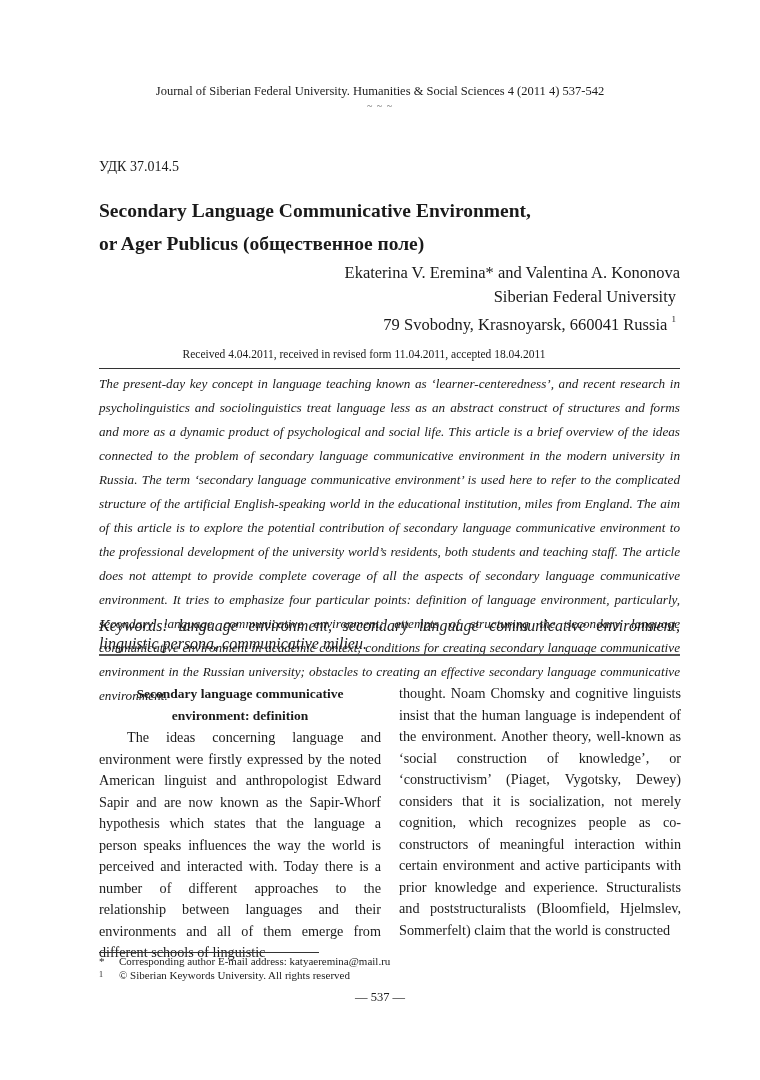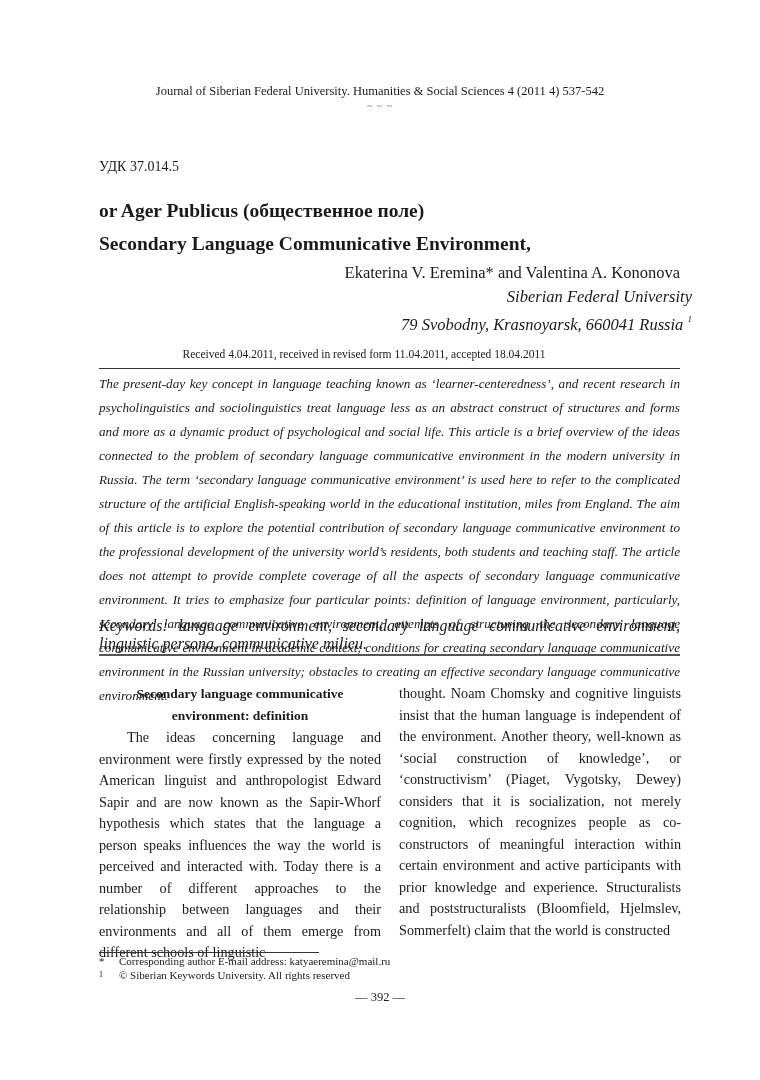--- a/index.html
+++ b/index.html
@@ -4,21 +4,21 @@
 <style>
   html, body { margin: 0; padding: 0; background: #ffffff; }
   body { width: 760px; height: 1080px; position: relative; overflow: hidden;
          font-family: "Liberation Serif", serif; color: #1a1a1a; }
   .abs { position: absolute; }
   .journal { left: 0; width: 760px; top: 84px; text-align: center; font-size: 12.5px; }
   .tilde { left: 0; width: 760px; top: 100px; text-align: center; font-size: 10px; color: #666; letter-spacing: 1px; }
   .udk { left: 99px; top: 159px; font-size: 14px; }
   .title { left: 99px; top: 194px; font-size: 19.5px; font-weight: bold; line-height: 33px; }
   .authors { right: 80px; top: 263px; font-size: 16.5px; font-weight: normal; text-align: right; }
-  .affil { right: 68px; top: 286px; font-size: 16.5px; font-style: italic; text-align: right; line-height: 22px; }
+  .affil { right: 84px; top: 286px; font-size: 16.5px; text-align: right; line-height: 22px; }
   .affil sup { font-size: 9px; vertical-align: 8px; }
   .received { left: 0; width: 728px; top: 348px; text-align: center; font-size: 11.5px; }
   .rule { left: 99px; width: 581px; height: 1px; background: #333; }
   .abstract { left: 99px; width: 581px; top: 372px; font-size: 13.2px; font-style: italic;
               line-height: 24px; text-align: justify; }
   .keywords { left: 99px; width: 581px; top: 617px; font-size: 16px; font-style: italic;
               line-height: 18.4px; text-align: justify; }
   .col { width: 282px; font-size: 14.2px; line-height: 21.5px; text-align: justify; }
   .col-left { left: 99px; top: 683px; }
   .col-right { left: 399px; top: 683px; }
@@ -33,22 +33,22 @@
 </style>
 </head>
 <body>
 
 <div class="abs journal">Journal of  Siberian Federal University.  Humanities &amp; Social Sciences 4 (2011 4) 537-542</div>
 <div class="abs tilde">~ ~ ~</div>
 
 <div class="abs udk">УДК 37.014.5</div>
 
 <div class="abs title">
+  <div>Secondary Language Communicative Environment,</div>
   <div>or Ager Publicus (общественное поле)</div>
-  <div>Secondary Language Communicative Environment,</div>
 </div>
 
 <div class="abs authors">Ekaterina V. Eremina* and Valentina A. Kononova</div>
 <div class="abs affil">
   <div>Siberian Federal University</div>
   <div><span>79 Svobodny, Krasnoyarsk, 660041 Russia</span> <sup>1</sup></div>
 </div>
 
 <div class="abs received">Received 4.04.2011, received in revised form 11.04.2011, accepted 18.04.2011</div>
 <div class="abs rule" style="top:368px;"></div>
@@ -71,13 +71,13 @@
   <div class="fn-row">
     <span class="fn-mark">*</span>
     <span>Corresponding author E-mail address: katyaeremina@mail.ru</span>
   </div>
   <div class="fn-row">
     <span class="fn-mark" style="font-size:8px;">1</span>
     <span>© Siberian Keywords University. All rights reserved</span>
   </div>
 </div>
 
-<div class="abs pagenum">— 392 —</div>
+<div class="abs pagenum">— 537 —</div>
 
 </body></html>

